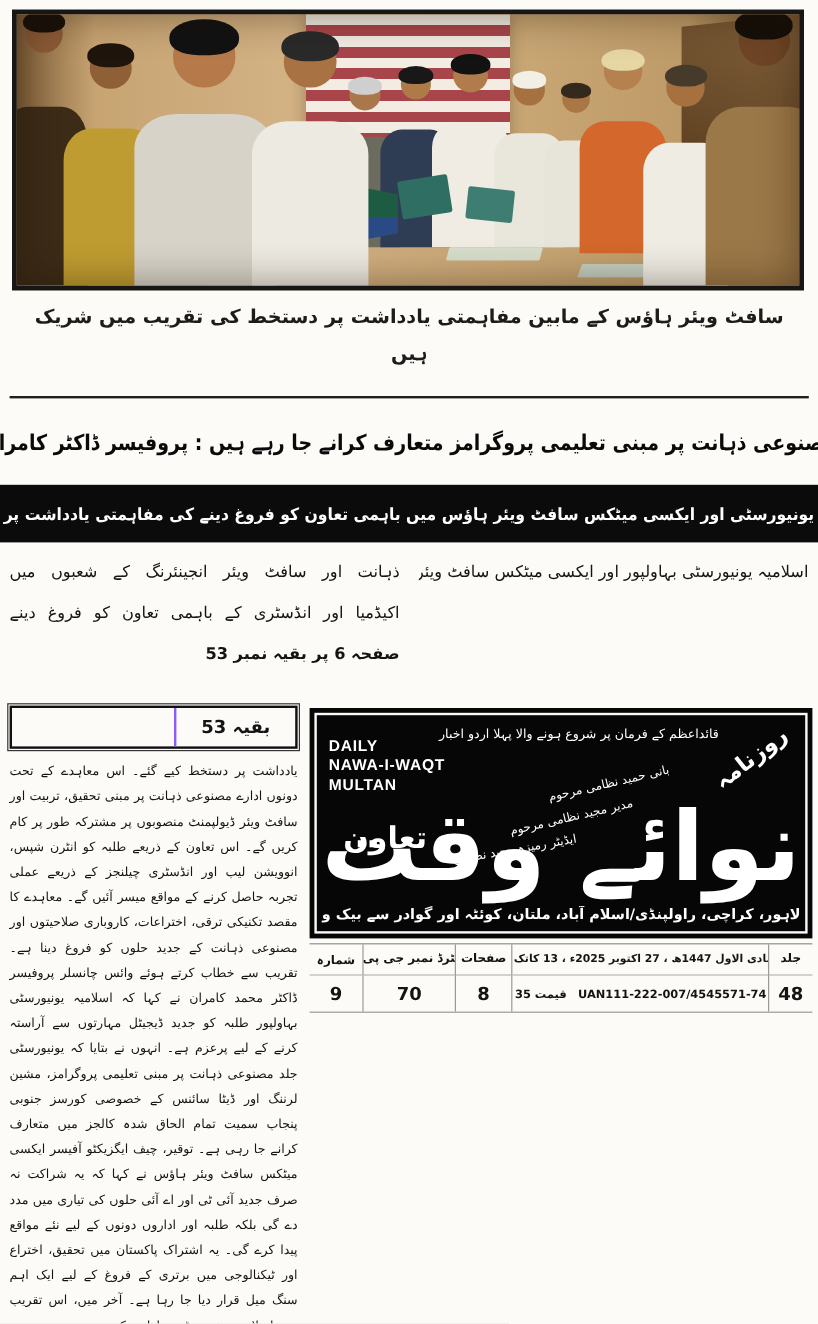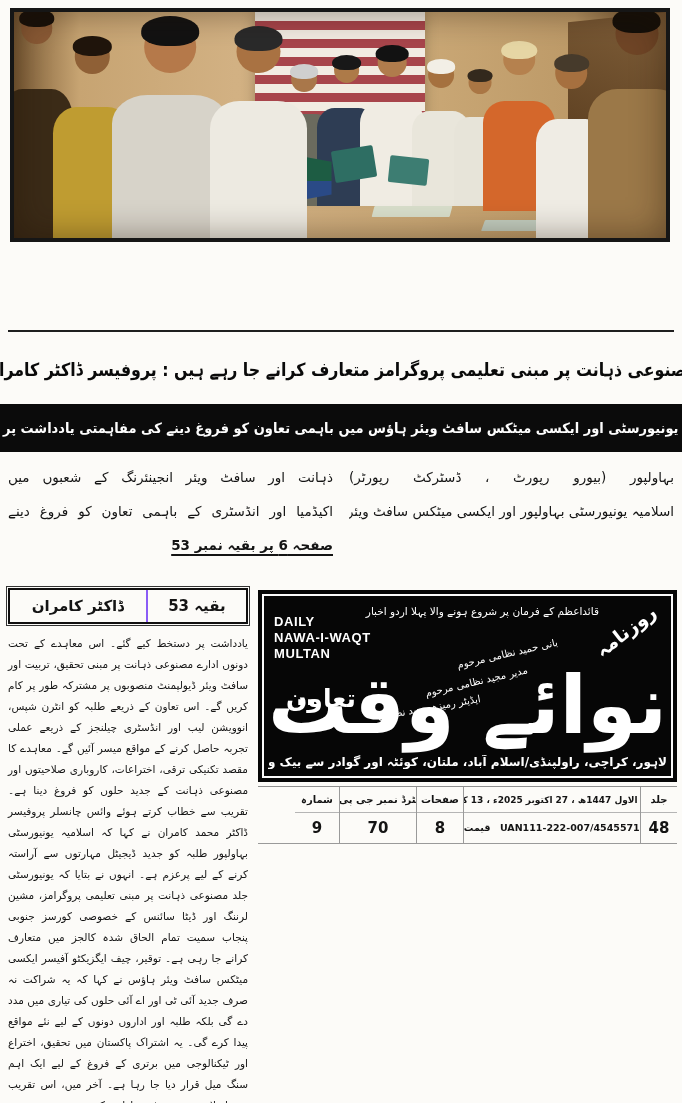--- a/index.html
+++ b/index.html
@@ -54,21 +54,21 @@
   .subhead{color:#fdfdfd;font-size:14px;font-weight:700;white-space:nowrap;direction:rtl;
            transform:scaleX(.93);transform-origin:center;}
 
   
   .intro{position:absolute;top:460px;left:8px;right:8px;height:110px;display:flex;direction:rtl;gap:16px;}
   .intro-col{flex:1;min-width:0;}
   .intro-line{font-size:13.5px;font-weight:400;line-height:34px;direction:rtl;
               text-align:justify;text-align-last:justify;white-space:nowrap;overflow:hidden;}
   .intro-last{font-size:13.5px;font-weight:700;line-height:34px;direction:rtl;display:flex;
               justify-content:space-between;align-items:baseline;}
-  .cont-note{text-decoration:underline;text-underline-offset:4px;text-decoration-thickness:2px;}
+  .cont-note{text-underline-offset:4px;text-decoration-thickness:2px;}
 
   
   .bottom{position:absolute;top:588px;left:8px;right:5px;bottom:0;display:flex;gap:10px;}
   .article-col{width:240px;flex:0 0 240px;min-width:0;}
   .cont-box{height:32px;border:2px solid #101010;box-shadow:0 0 0 1px #fcfbf8,0 0 0 2px #333;
             display:flex;direction:rtl;}
   .cont-cell{display:flex;align-items:center;justify-content:center;font-weight:800;font-size:15px;direction:rtl;}
   .cont-cell.r{width:42%;border-left:2px solid #8b5cf6;}
   .cont-cell.l{width:58%;}
   .article-body{margin:9px 0 0 0;font-size:10.5px;line-height:21px;direction:rtl;
@@ -95,21 +95,21 @@
 
   
   .info-table{margin-top:4px;display:flex;direction:rtl;border-top:1px solid #8f8f8f;
               border-bottom:1px solid #9a9a9a;background:#fcfbf8;}
   .info-col{border-left:1px solid #9a9a9a;min-width:0;}
   .info-col:last-child{border-left:none;}
   .info-col:nth-child(1){width:36px;flex:0 0 36px;}
   .info-col:nth-child(2){flex:1;}
   .info-col:nth-child(3){width:46px;flex:0 0 46px;}
   .info-col:nth-child(4){width:76px;flex:0 0 76px;}
-  .info-col:nth-child(5){width:44px;flex:0 0 44px;margin-left:37px;}
+  .info-col:nth-child(5){width:44px;flex:0 0 44px;}
   .info-head{height:25px;display:flex;align-items:center;justify-content:center;direction:rtl;
              font-size:10px;font-weight:700;border-bottom:1px solid #b5b5b5;
              white-space:nowrap;overflow:hidden;padding:0 2px;}
   .info-val{height:30px;display:flex;align-items:center;justify-content:center;direction:rtl;
             font-size:15px;font-weight:800;white-space:nowrap;overflow:hidden;padding:0 2px;}
   .info-col:nth-child(2) .info-head{font-size:9px;}
   .info-col:nth-child(2) .info-val{font-size:9.5px;font-weight:700;}
 </style>
 </head>
 <body>
@@ -176,52 +176,51 @@
           <span class="torso"></span>
         </div>
       <div class="person" style="left:88%;bottom:0;width:15%;height:100%;--shirt:#9b7848;--skin:#6f4526;--hair:#140f09;z-index:8">
           <span class="head"></span>
           <span class="torso"></span>
         </div>
     </div>
   </div>
 
   <div class="caption">
+    <div class="cap-line">سافٹ ویئر ہاؤس کے مابین مفاہمتی یادداشت پر دستخط کی تقریب میں شریک ہیں</div>
   </div>
   <div class="rule"></div>
 
   <div class="headline-wrap">
     <span class="headline">مصنوعی ذہانت پر مبنی تعلیمی پروگرامز متعارف کرانے جا رہے ہیں : پروفیسر ڈاکٹر کامران</span>
   </div>
   <div class="subhead-strip">
     <span class="subhead">اسلامیہ یونیورسٹی اور ایکسی میٹکس سافٹ ویئر ہاؤس میں باہمی تعاون کو فروغ دینے کی مفاہمتی یادداشت پر دستخط</span>
   </div>
 
   <div class="intro">
     <div class="intro-col">
-        <div class="intro-line">بہاولپور (بیورو رپورٹ ، ڈسٹرکٹ رپورٹر)</div>
         <div class="intro-line">اسلامیہ یونیورسٹی بہاولپور اور ایکسی میٹکس سافٹ ویئر</div>
       </div>
     <div class="intro-col">
       <div>
           <div class="intro-line">ذہانت اور سافٹ ویئر انجینئرنگ کے شعبوں میں</div>
           <div class="intro-line">اکیڈمیا اور انڈسٹری کے باہمی تعاون کو فروغ دینے</div>
         </div>
       <div class="intro-last">
         <span class="cont-note">صفحہ 6 پر بقیہ نمبر 53</span>
       </div>
     </div>
   </div>
 
   <div class="bottom">
 
     <div class="article-col">
       <div class="cont-box">
         <div class="cont-cell r">بقیہ 53</div>
-        <div class="cont-cell l">ڈاکٹر کامران</div>
       </div>
       <p class="article-body">یادداشت پر دستخط کیے گئے۔ اس معاہدے کے تحت دونوں ادارے مصنوعی ذہانت پر مبنی تحقیق، تربیت اور سافٹ ویئر ڈیولپمنٹ منصوبوں پر مشترکہ طور پر کام کریں گے۔ اس تعاون کے ذریعے طلبہ کو انٹرن شپس، انوویشن لیب اور انڈسٹری چیلنجز کے ذریعے عملی تجربہ حاصل کرنے کے مواقع میسر آئیں گے۔ معاہدے کا مقصد تکنیکی ترقی، اختراعات، کاروباری صلاحیتوں اور مصنوعی ذہانت کے جدید حلوں کو فروغ دینا ہے۔ تقریب سے خطاب کرتے ہوئے وائس چانسلر پروفیسر ڈاکٹر محمد کامران نے کہا کہ اسلامیہ یونیورسٹی بہاولپور طلبہ کو جدید ڈیجیٹل مہارتوں سے آراستہ کرنے کے لیے پرعزم ہے۔ انہوں نے بتایا کہ یونیورسٹی جلد مصنوعی ذہانت پر مبنی تعلیمی پروگرامز، مشین لرننگ اور ڈیٹا سائنس کے خصوصی کورسز جنوبی پنجاب سمیت تمام الحاق شدہ کالجز میں متعارف کرانے جا رہی ہے۔ توقیر، چیف ایگزیکٹو آفیسر ایکسی میٹکس سافٹ ویئر ہاؤس نے کہا کہ یہ شراکت نہ صرف جدید آئی ٹی اور اے آئی حلوں کی تیاری میں مدد دے گی بلکہ طلبہ اور اداروں دونوں کے لیے نئے مواقع پیدا کرے گی۔ یہ اشتراک پاکستان میں تحقیق، اختراع اور ٹیکنالوجی میں برتری کے فروغ کے لیے ایک اہم سنگ میل قرار دیا جا رہا ہے۔ آخر میں، اس تقریب میں اسلامیہ یونیورسٹی بہاولپور کی</p>
 
     </div>
 
     <div class="right-col">
       <div class="masthead">
         <div class="mh-latin">
           <div>DAILY</div>
           <div>NAWA-I-WAQT</div>

